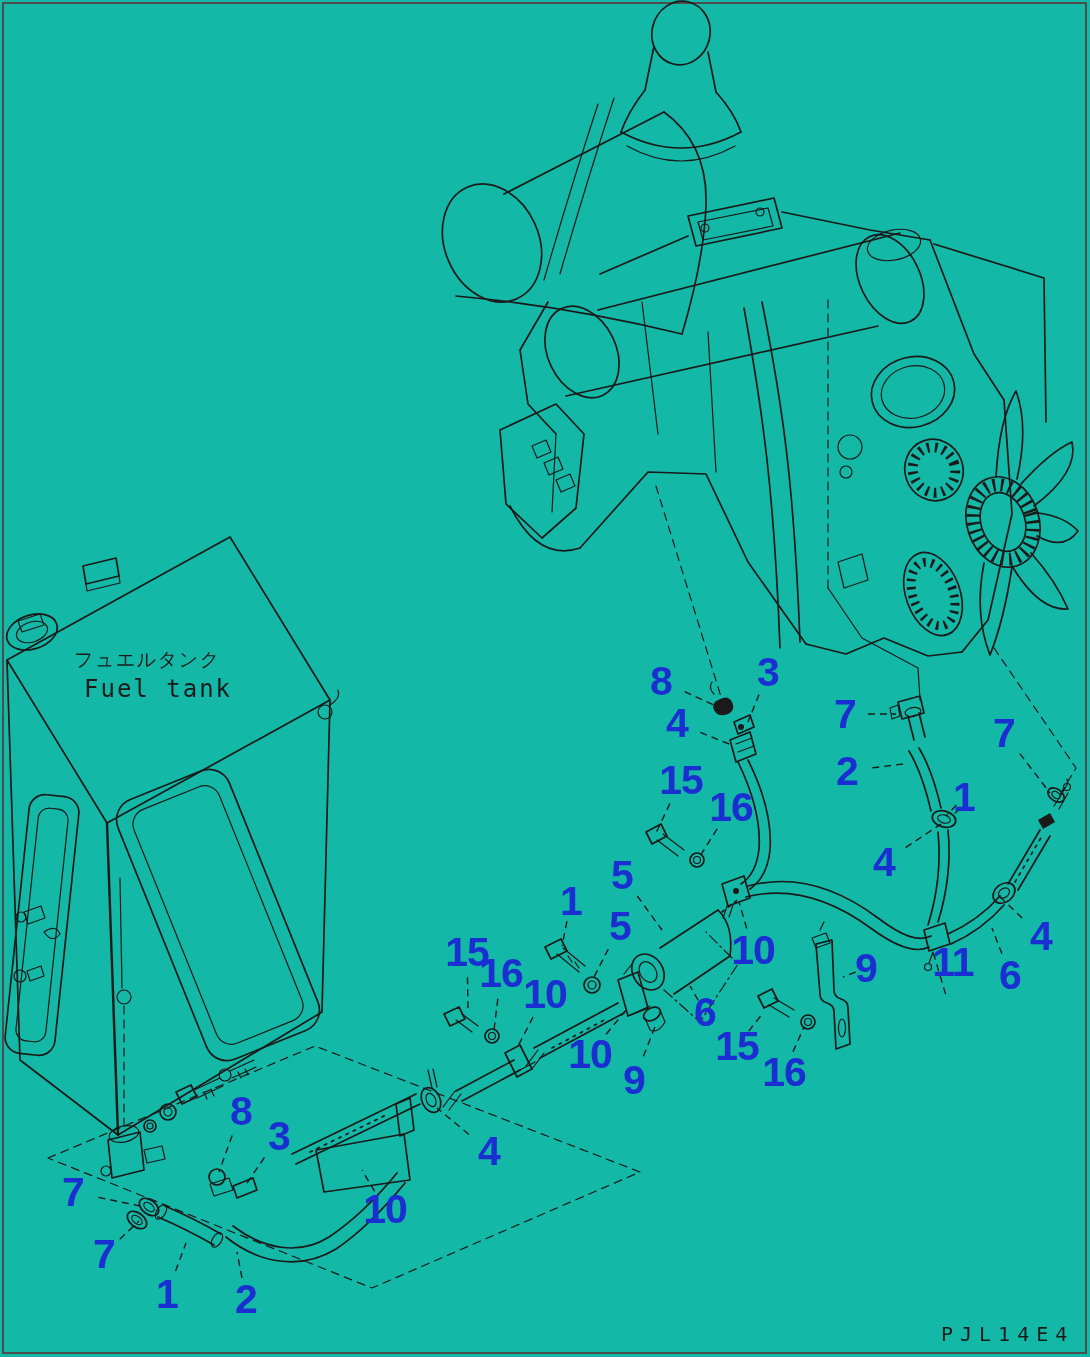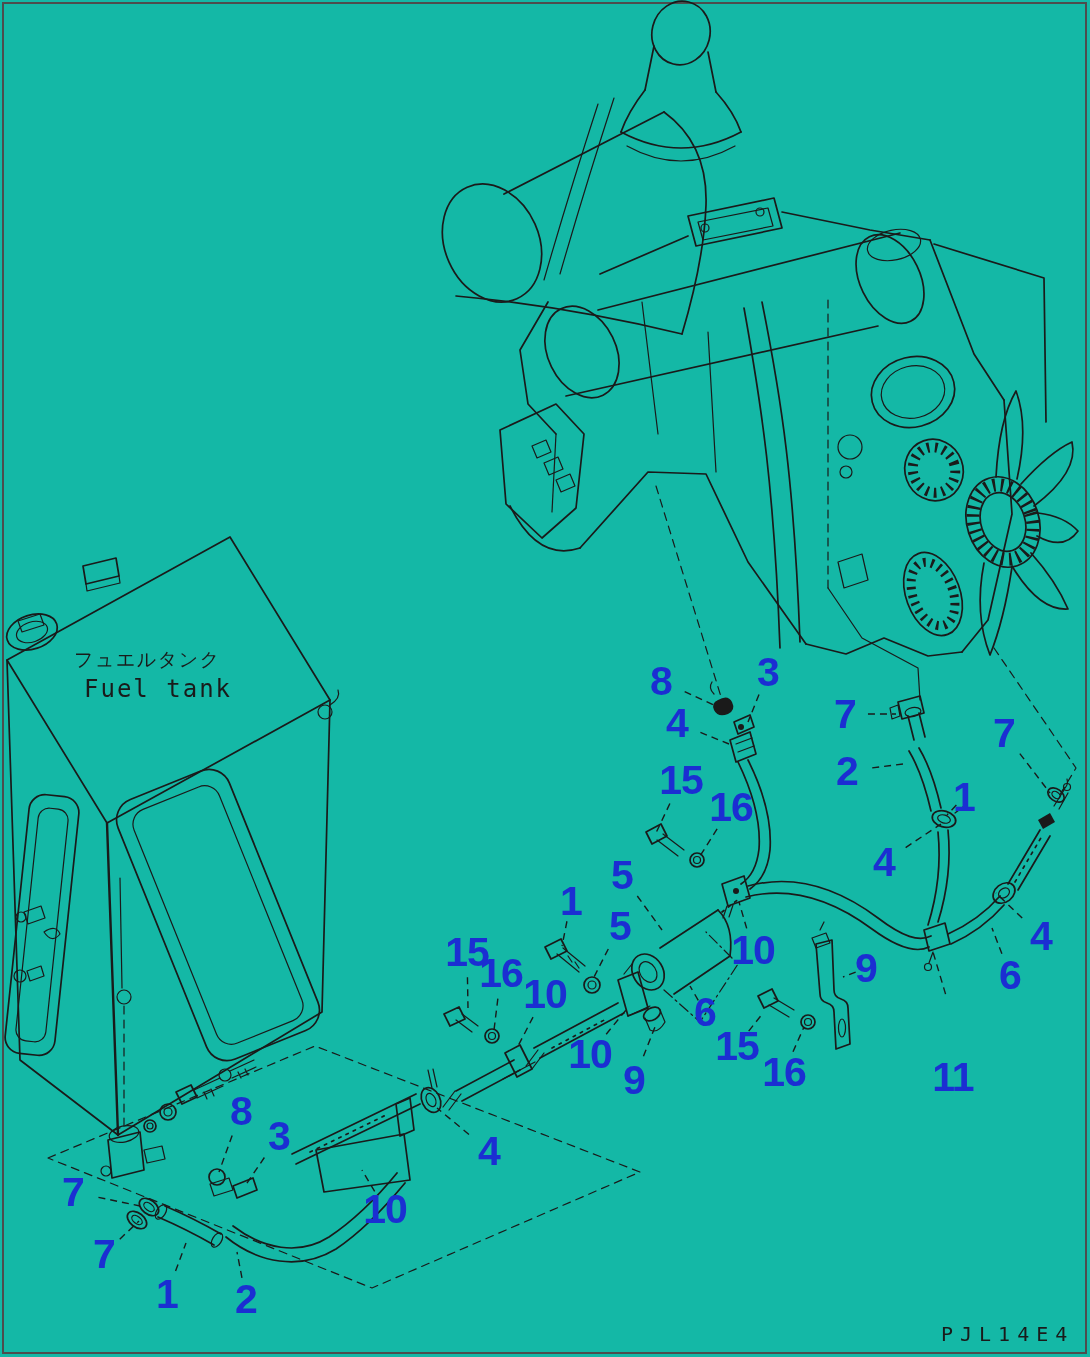--- a/index.html
+++ b/index.html
@@ -311,21 +311,21 @@
       <div class="callout" style="left: 677px; top: 723px;">4</div>
       <div class="callout" style="left: 681px; top: 780px;">15</div>
       <div class="callout" style="left: 731px; top: 807px;">16</div>
       <div class="callout" style="left: 845px; top: 714px;">7</div>
       <div class="callout" style="left: 847px; top: 771px;">2</div>
       <div class="callout" style="left: 964px; top: 797px;">1</div>
       <div class="callout" style="left: 1004px; top: 733px;">7</div>
       <div class="callout" style="left: 884px; top: 862px;">4</div>
       <div class="callout" style="left: 1041px; top: 936px;">4</div>
       <div class="callout" style="left: 1010px; top: 975px;">6</div>
-      <div class="callout" style="left: 953px; top: 1077px; text-align: center;">11</div>
+      <div class="callout" style="left: 953px; top: 962px; text-align: center;">11</div>
       <div class="callout" style="left: 866px; top: 968px;">9</div>
       <div class="callout" style="left: 622px; top: 875px;">5</div>
       <div class="callout" style="left: 571px; top: 901px;">1</div>
       <div class="callout" style="left: 620px; top: 926px;">5</div>
       <div class="callout" style="left: 753px; top: 950px;">10</div>
       <div class="callout" style="left: 467px; top: 952px;">15</div>
       <div class="callout" style="left: 501px; top: 973px;">16</div>
       <div class="callout" style="left: 545px; top: 994px;">10</div>
       <div class="callout" style="left: 705px; top: 1012px;">6</div>
       <div class="callout" style="left: 590px; top: 1054px;">10</div>

